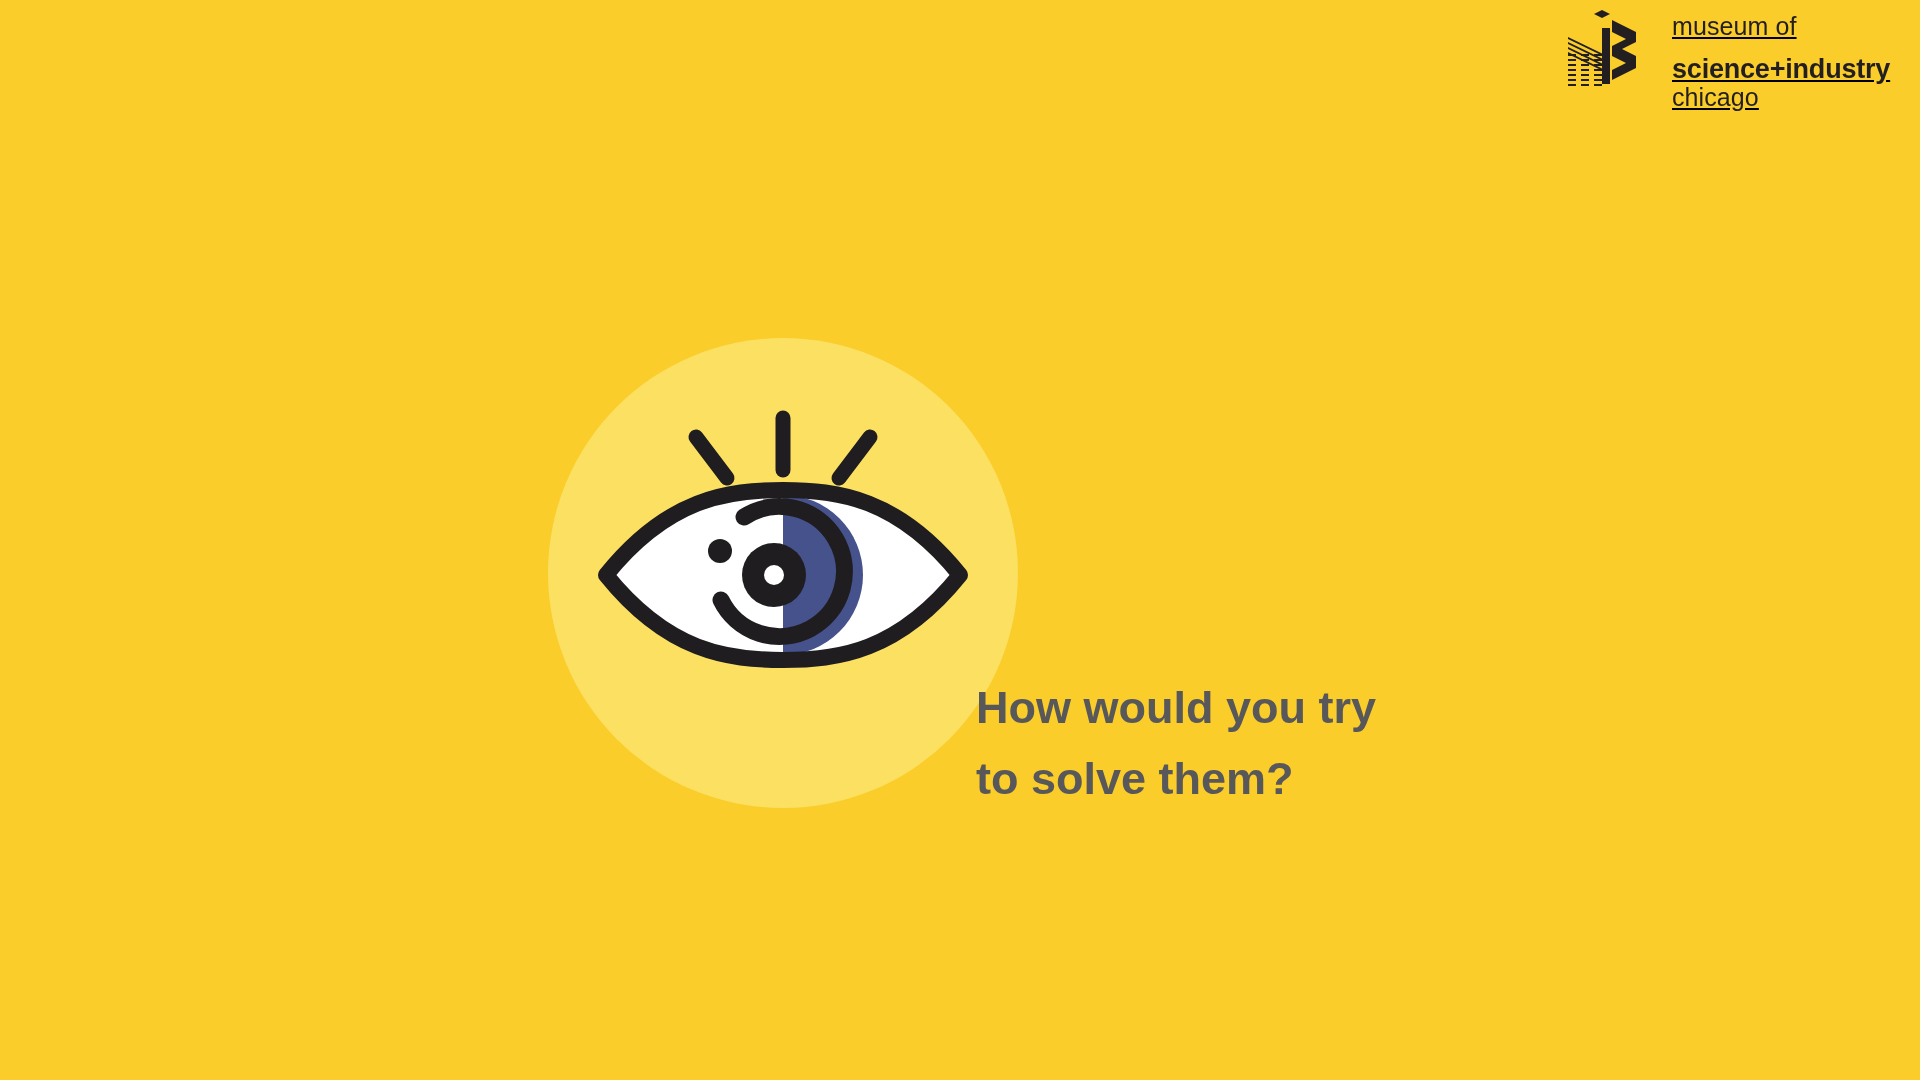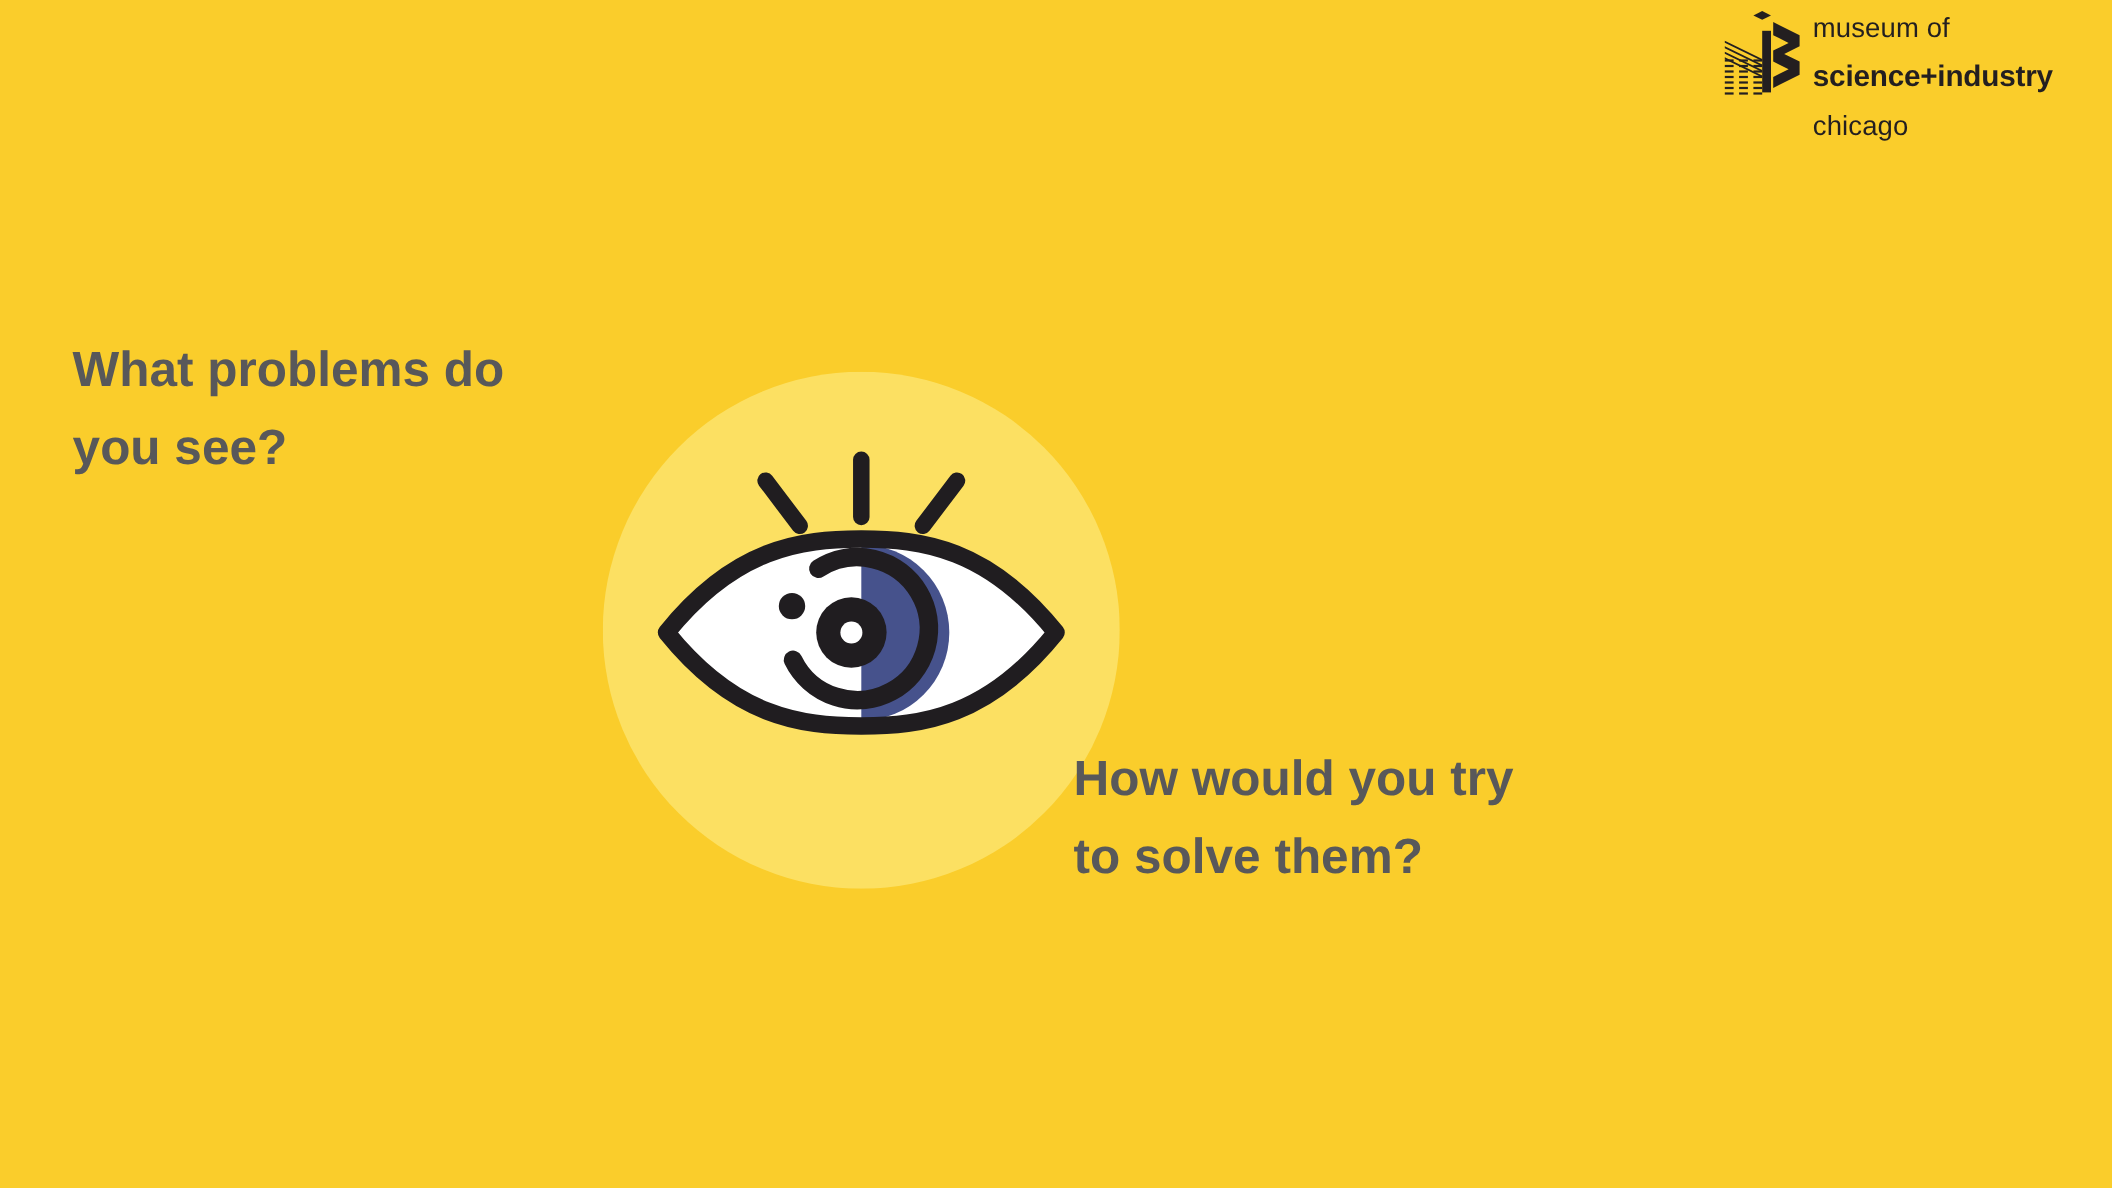--- a/index.html
+++ b/index.html
@@ -23,21 +23,22 @@
 
   
   #logo {
     position: absolute;
     left: 1566px;
     top: 8px;
     width: 340px;
     height: 92px;
     display: flex;
     align-items: flex-start;
-    gap: 8px;
+    gap: 32px;
+    text-decoration: underline;
   }
   #logo-mark {
     width: 74px;
     height: 84px;
     flex: 0 0 auto;
   }
   #logo-words {
     padding-top: 6px;
     color: #231f20;
     line-height: 1.0;
@@ -53,21 +54,21 @@
     font-weight: 700;
     letter-spacing: -0.2px;
     display: block;
     margin-top: 17px;
   }
   .logo-line-3 {
     font-size: 25px;
     font-weight: 400;
     letter-spacing: 0.1px;
     display: block;
-    margin-top: 20px;
+    margin-top: 2px;
   }
 
   
   #title {
     position: absolute;
     left: 0;
     top: 148px;
     width: 1570px;
     text-align: center;
     color: #14305e;
@@ -165,24 +166,20 @@
     </svg>
 
     <div id="logo-words">
       <span class="logo-line-1">museum of</span>
       <span class="logo-line-2">science+industry</span>
       <span class="logo-line-3">chicago</span>
     </div>
   </div>
 
 
-  <div class="question" id="question-left">
-    <span>What problems do</span>
-    <span>you see?</span>
-  </div>
 
   <div id="eye-figure">
     <svg viewBox="0 0 470 470" aria-hidden="true">
 
       <circle cx="235" cy="235" r="235" fill="#fce062"></circle>
 
       <g stroke="#201d20" stroke-width="15" stroke-linecap="round">
         <line x1="235" y1="80" x2="235" y2="132"></line>
         <line x1="148" y1="99" x2="179" y2="140"></line>
         <line x1="322" y1="99" x2="291" y2="140"></line>

